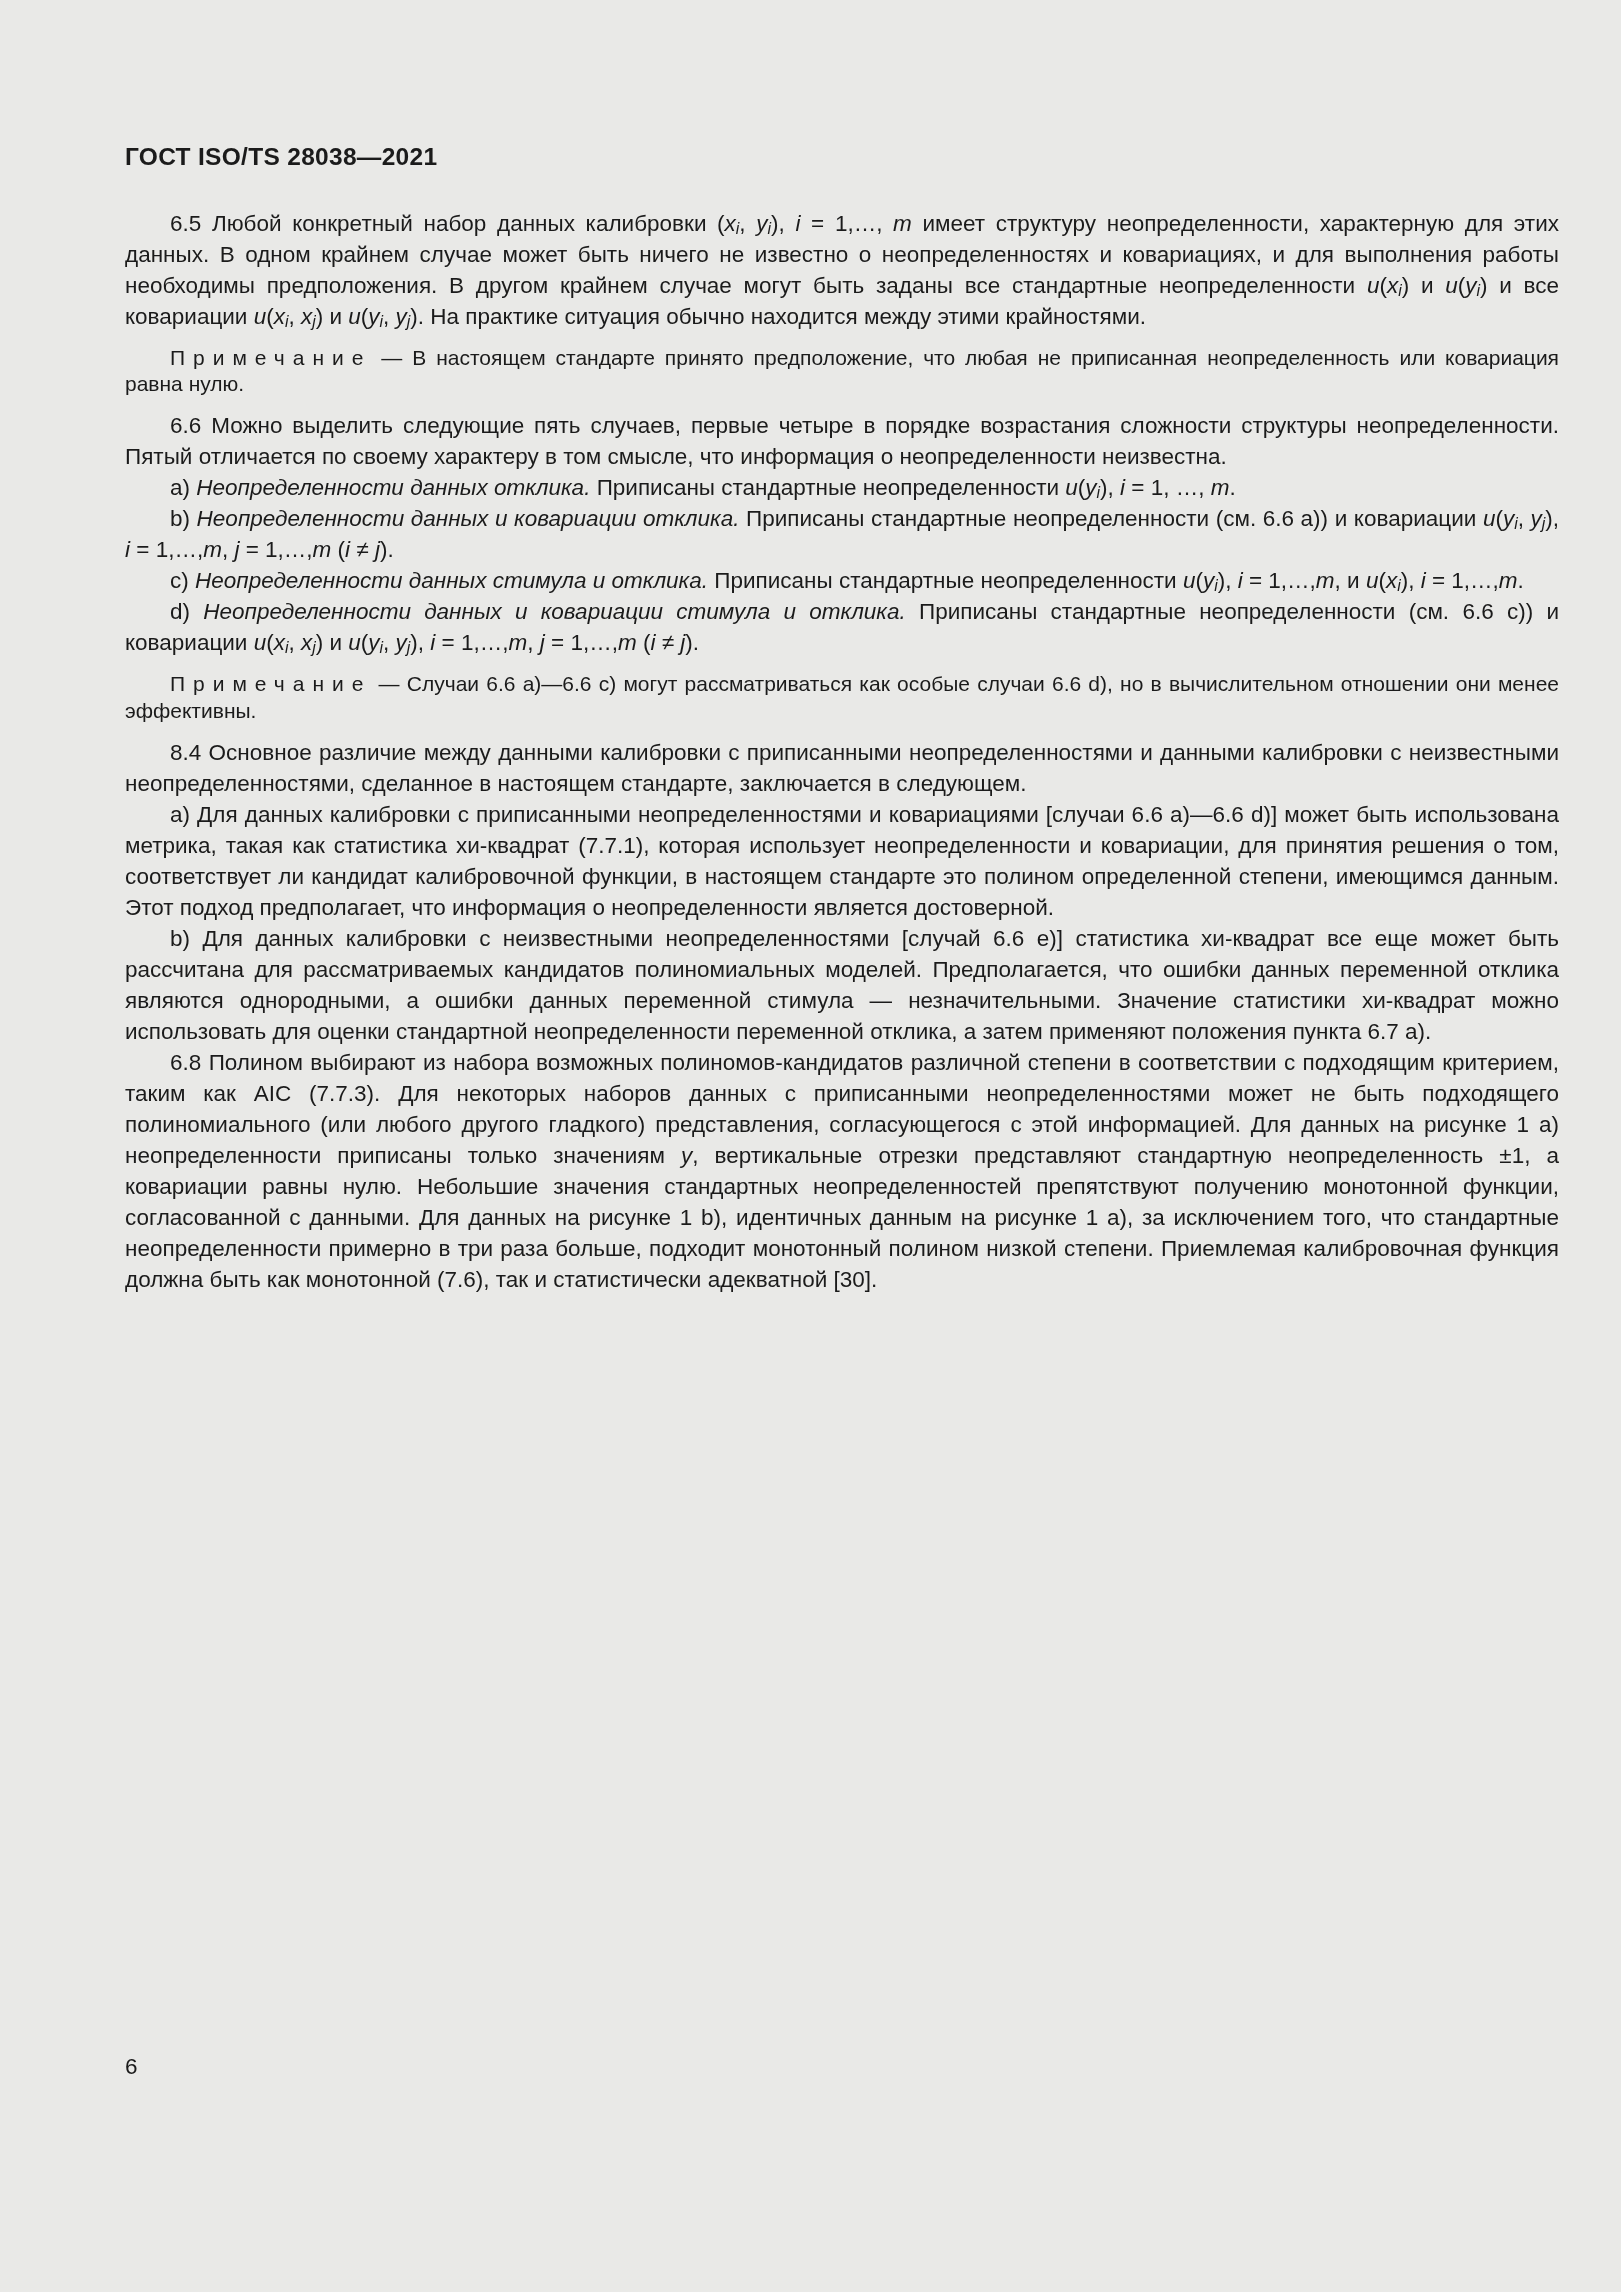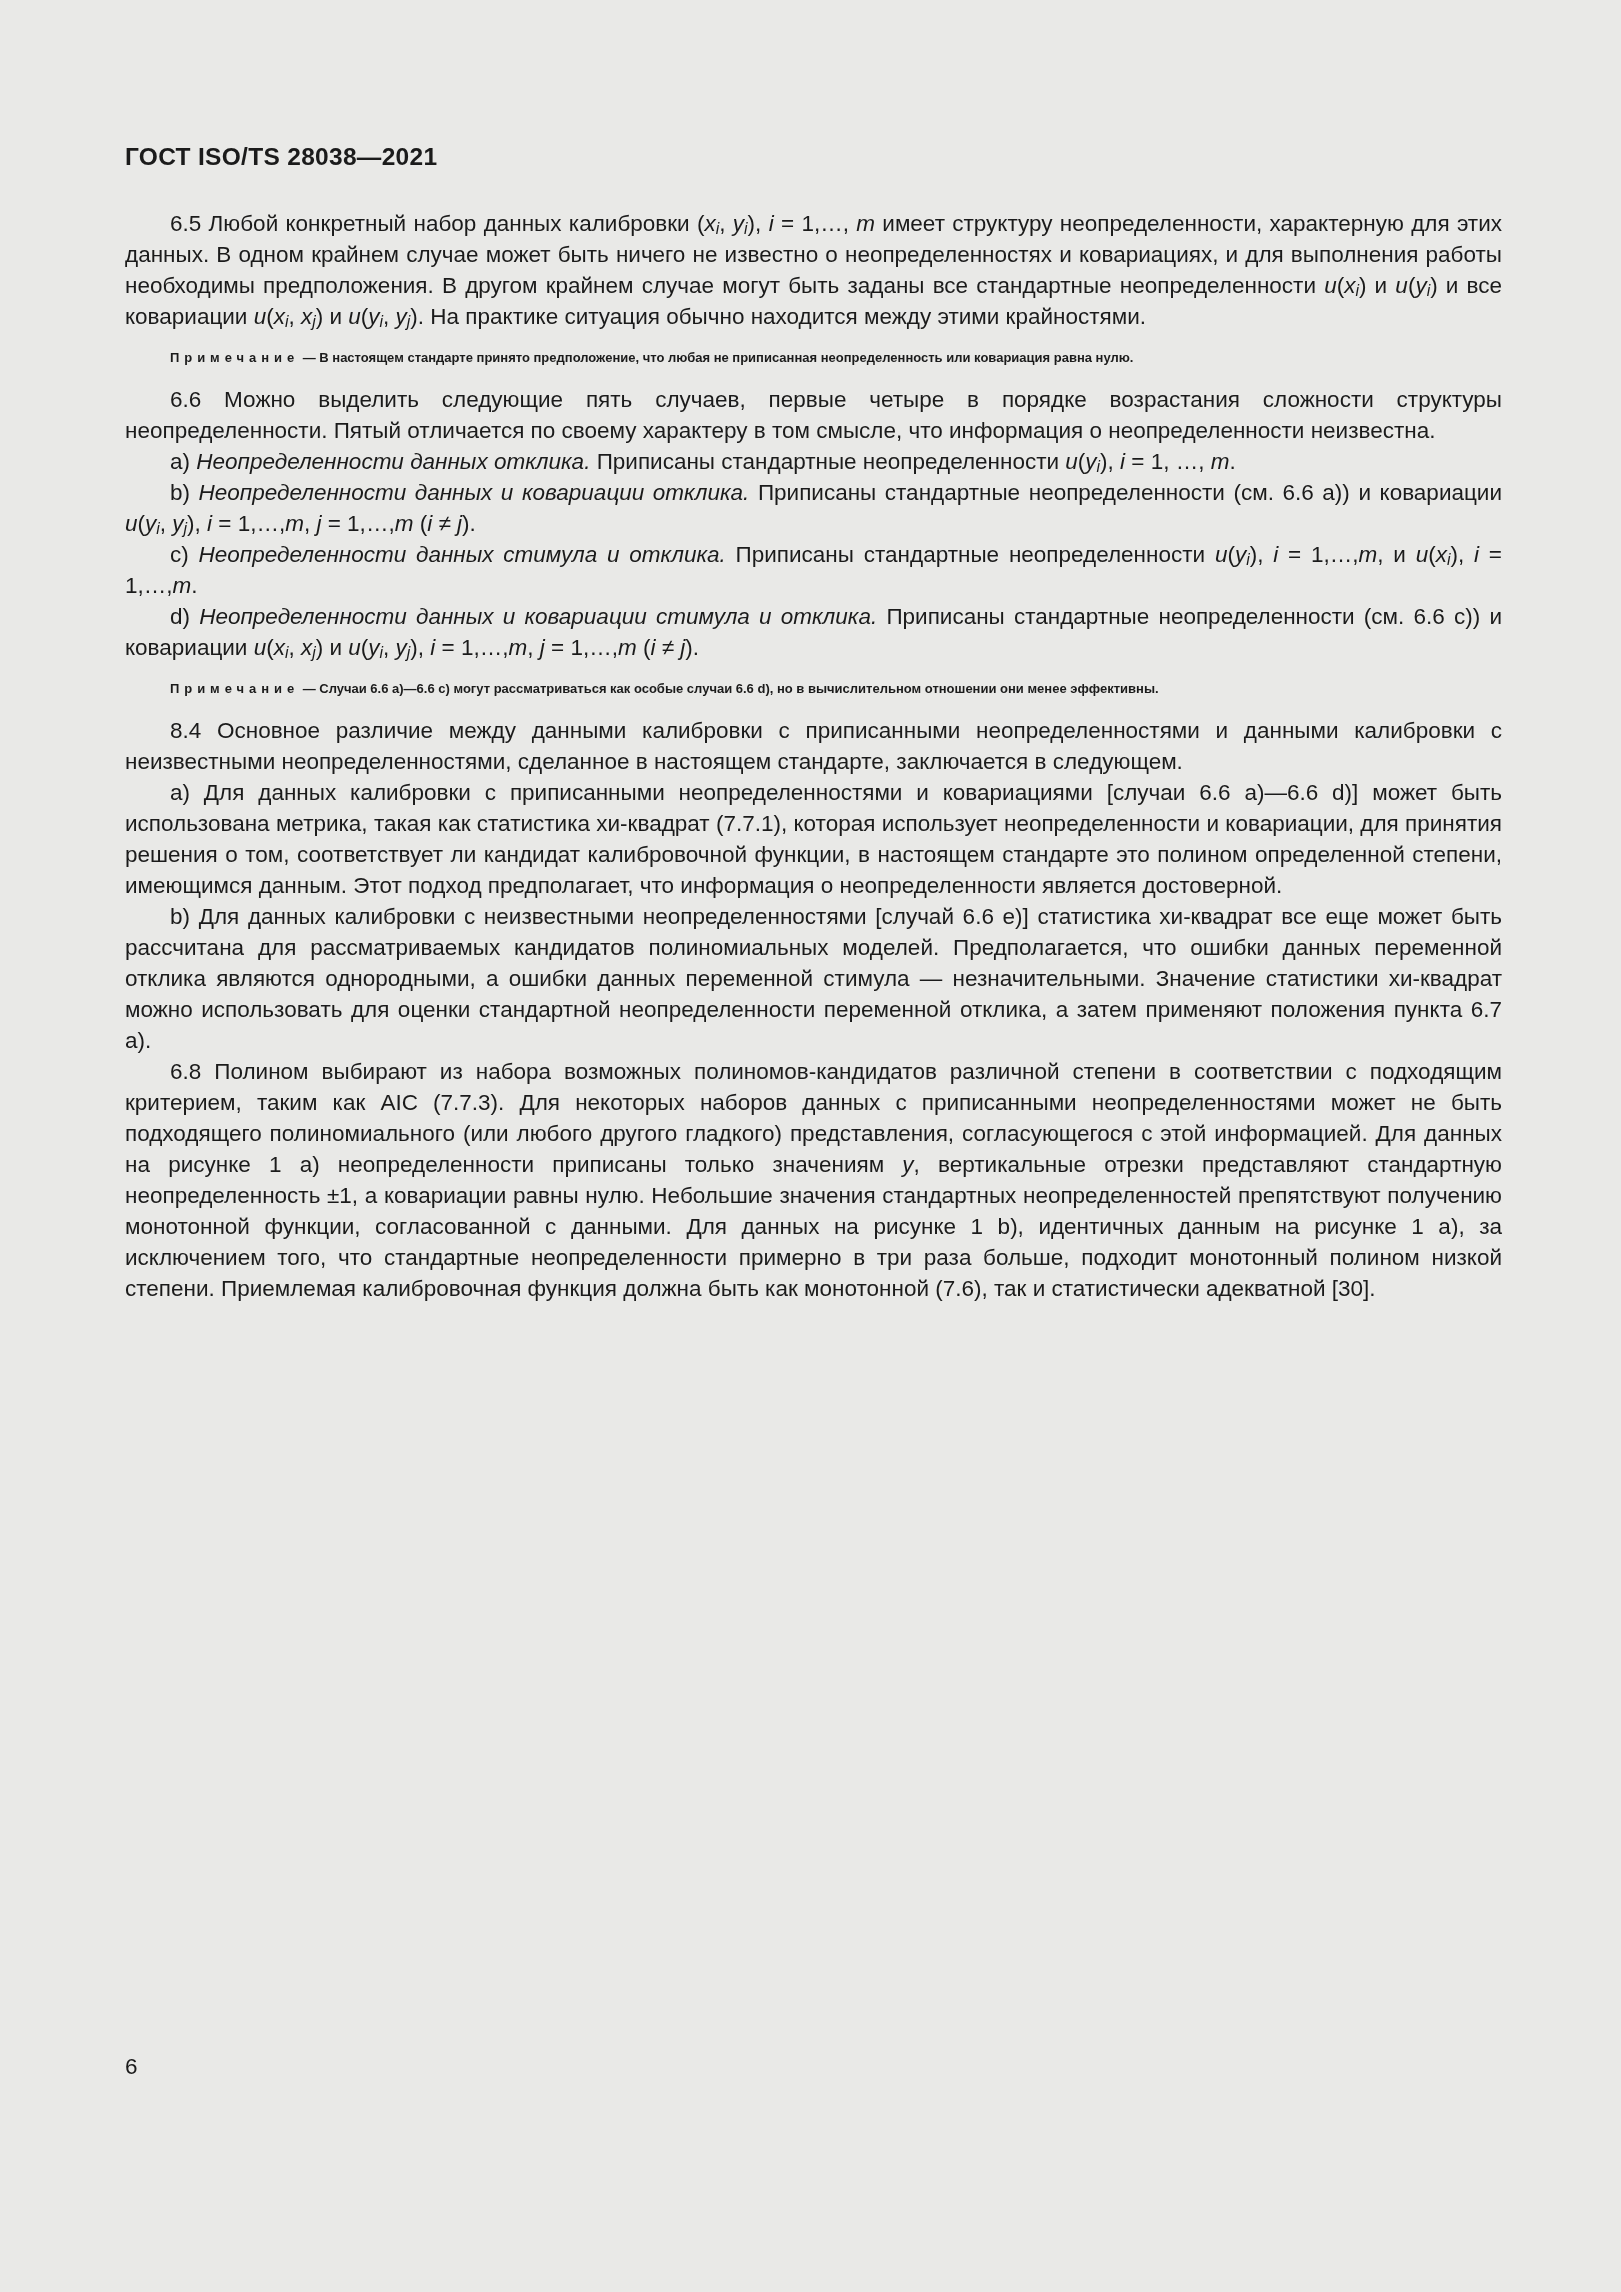--- a/index.html
+++ b/index.html
@@ -5,21 +5,21 @@
   html, body {
     margin: 0;
     padding: 0;
     background: #e9e9e7;
   }
   .page {
     position: relative;
     width: 1621px;
     height: 2293px;
     box-sizing: border-box;
-    padding: 143px 119px 0 125px;
+    padding: 143px 62px 0 125px;
     background: #e9e9e7;
     color: #1b1b1b;
     font-family: "Liberation Sans", sans-serif;
   }
   .doc-header {
     font-size: 24.5px;
     font-weight: 700;
     letter-spacing: 0.3px;
   }
   .doc-body {
@@ -28,24 +28,23 @@
   p.para {
     margin: 0;
     text-align: justify;
     text-indent: 45px;
   }
   p.body-p {
     font-size: 22.5px;
     line-height: 31px;
   }
   p.note {
-    font-size: 13px;
+    font-size: 21px;
     line-height: 26.5px;
     margin: 12.7px 0;
-    font-weight: bold;
   }
   .r-n { }
   .r-i { font-style: italic; }
   .r-s { font-style: italic; font-size: 70%; vertical-align: -0.18em; line-height: 0; }
   .r-sp { letter-spacing: 0.38em; }
   .r-bi { font-style: italic; font-weight: 700; }
   .r-bs { font-style: italic; font-weight: 700; font-size: 70%; vertical-align: -0.22em; line-height: 0; }
   .page-number {
     position: absolute;
     left: 125px;

